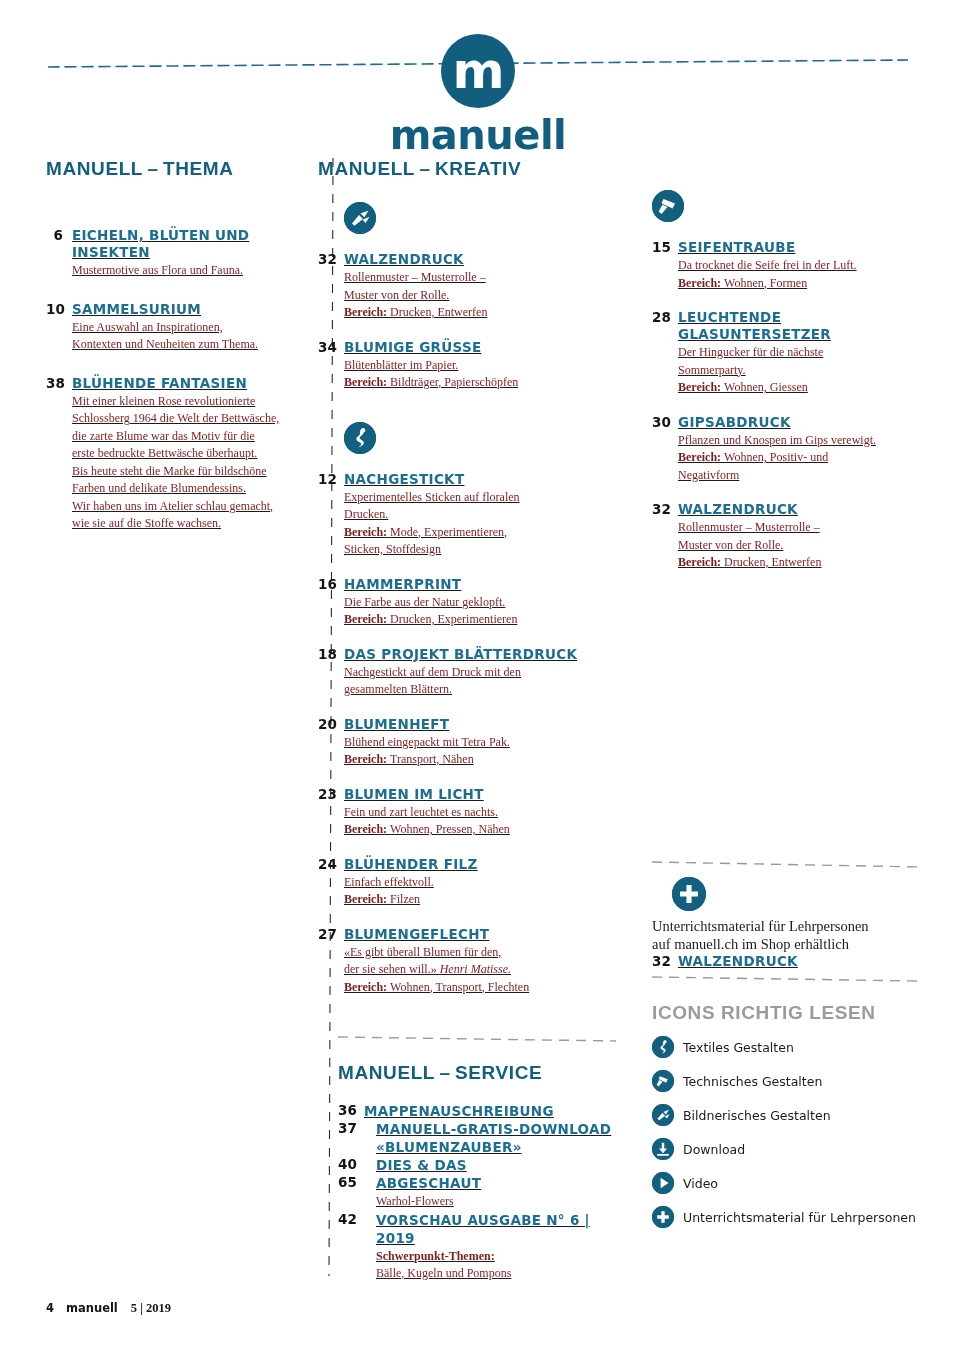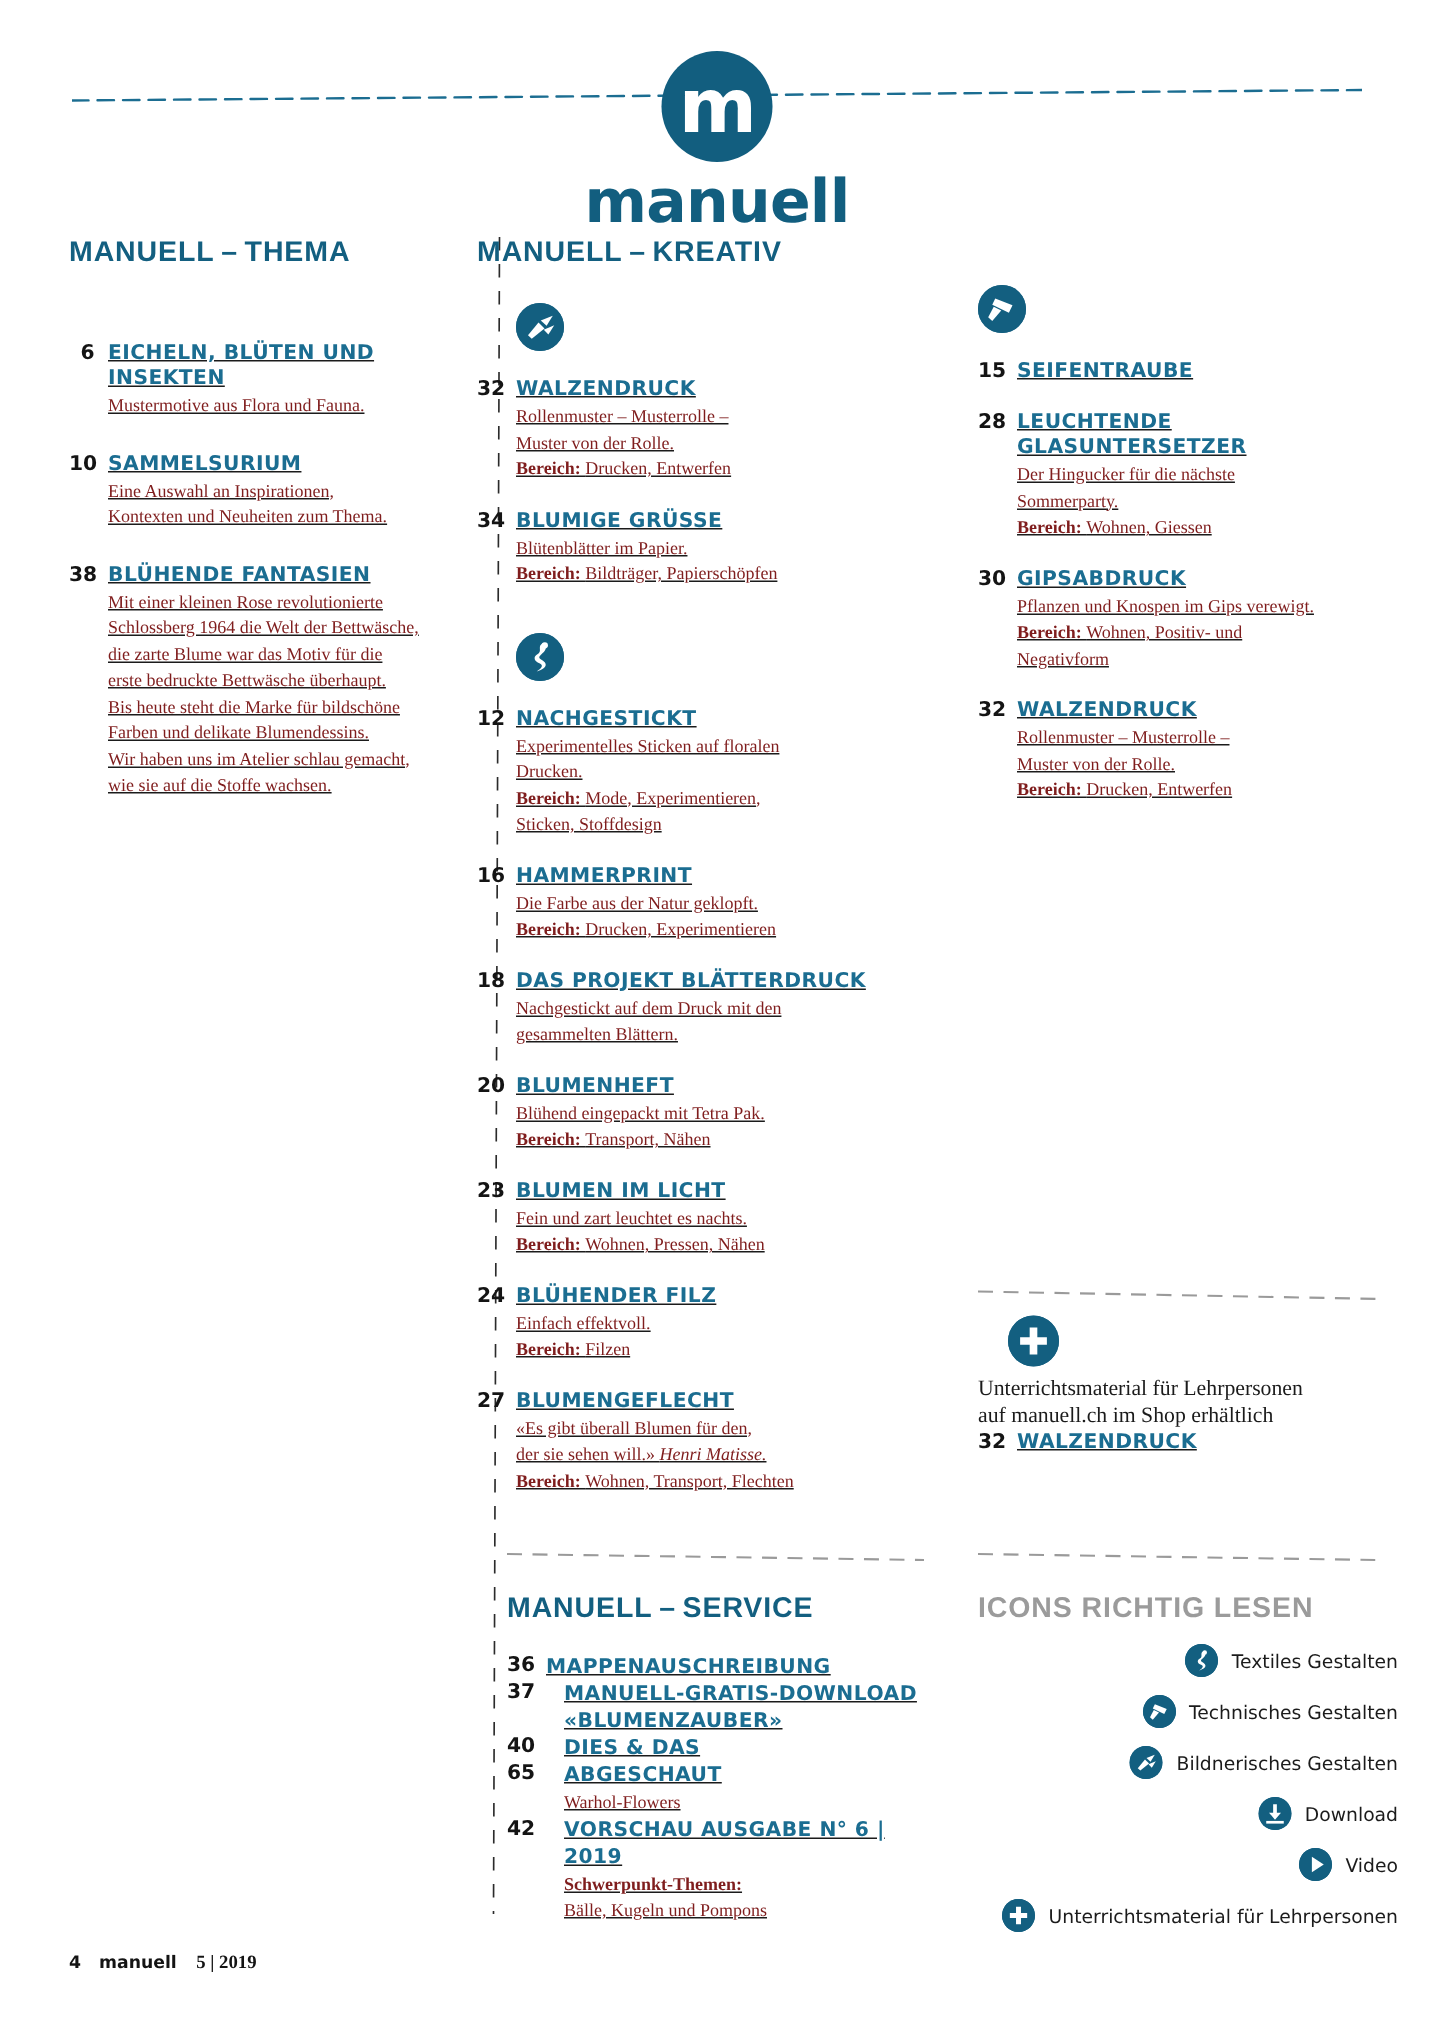--- a/index.html
+++ b/index.html
@@ -148,21 +148,20 @@
     font-size: 14.5px;
     line-height: 17.5px;
     margin-top: 7px;
   }
 
   
   .legend-item {
     display: flex;
     align-items: center;
     margin-top: 12px;
-    justify-content: flex-end;
   }
   .legend-item .badge { width: 22px; height: 22px; flex: 0 0 22px; }
   .legend-item .badge svg { width: 22px; height: 22px; }
   .legend-item .lbl {
     margin-left: 9px;
     font-size: 12.5px;
     color: #1b1b1b;
     font-family: "DejaVu Sans", sans-serif;
   }
 
@@ -382,20 +381,21 @@
           <path d="M11.5 9 L23 13.5 L20.6 18.5 L9.5 13.2 Z" fill="#ffffff"></path>
           <path d="M10.5 14.5 L15.5 17 L9.5 24 L6.8 21.5 Z" fill="#ffffff"></path>
         </svg>
       </span>
     </div>
     <div id="technisch-list" style="margin-top:6px">
         <div class="entry">
           <div class="pg">15</div>
           <div class="body">
             <div class="ttl">SEIFENTRAUBE</div>
+            <div class="desc">Da trocknet die Seife frei in der Luft.<br><b>Bereich: </b>Wohnen, Formen</div>
           </div>
         </div>
         <div class="entry">
           <div class="pg">28</div>
           <div class="body">
             <div class="ttl">LEUCHTENDE GLASUNTERSETZER</div>
             <div class="desc">Der Hingucker für die nächste<br>Sommerparty.<br><b>Bereich: </b>Wohnen, Giessen</div>
           </div>
         </div>
         <div class="entry">
@@ -434,21 +434,21 @@
       </div>
       <div class="entry" style="margin-top:0">
         <div class="pg">32</div>
         <div class="body">
           <div class="ttl">WALZENDRUCK</div>
         </div>
       </div>
     </div>
   </div>
 
-  <div style="position:absolute; left:652px; top:1030px; width:280px;">
+  <div style="position:absolute; left:652px; top:970px; width:280px;">
     <div class="hrule">
       <svg width="265" height="10" viewBox="0 0 265 10" preserveAspectRatio="none">
         <path d="M0 3 L265 7" stroke="#9a9a9a" stroke-width="1.4" fill="none" stroke-dasharray="10 7"></path>
       </svg>
     </div>
     <div class="section-head grey" style="margin-top:22px">ICONS RICHTIG LESEN</div>
     <div id="legend-list" style="margin-top:12px">
         <div class="legend-item">
           <span class="badge">
             <svg viewBox="0 0 32 32">

